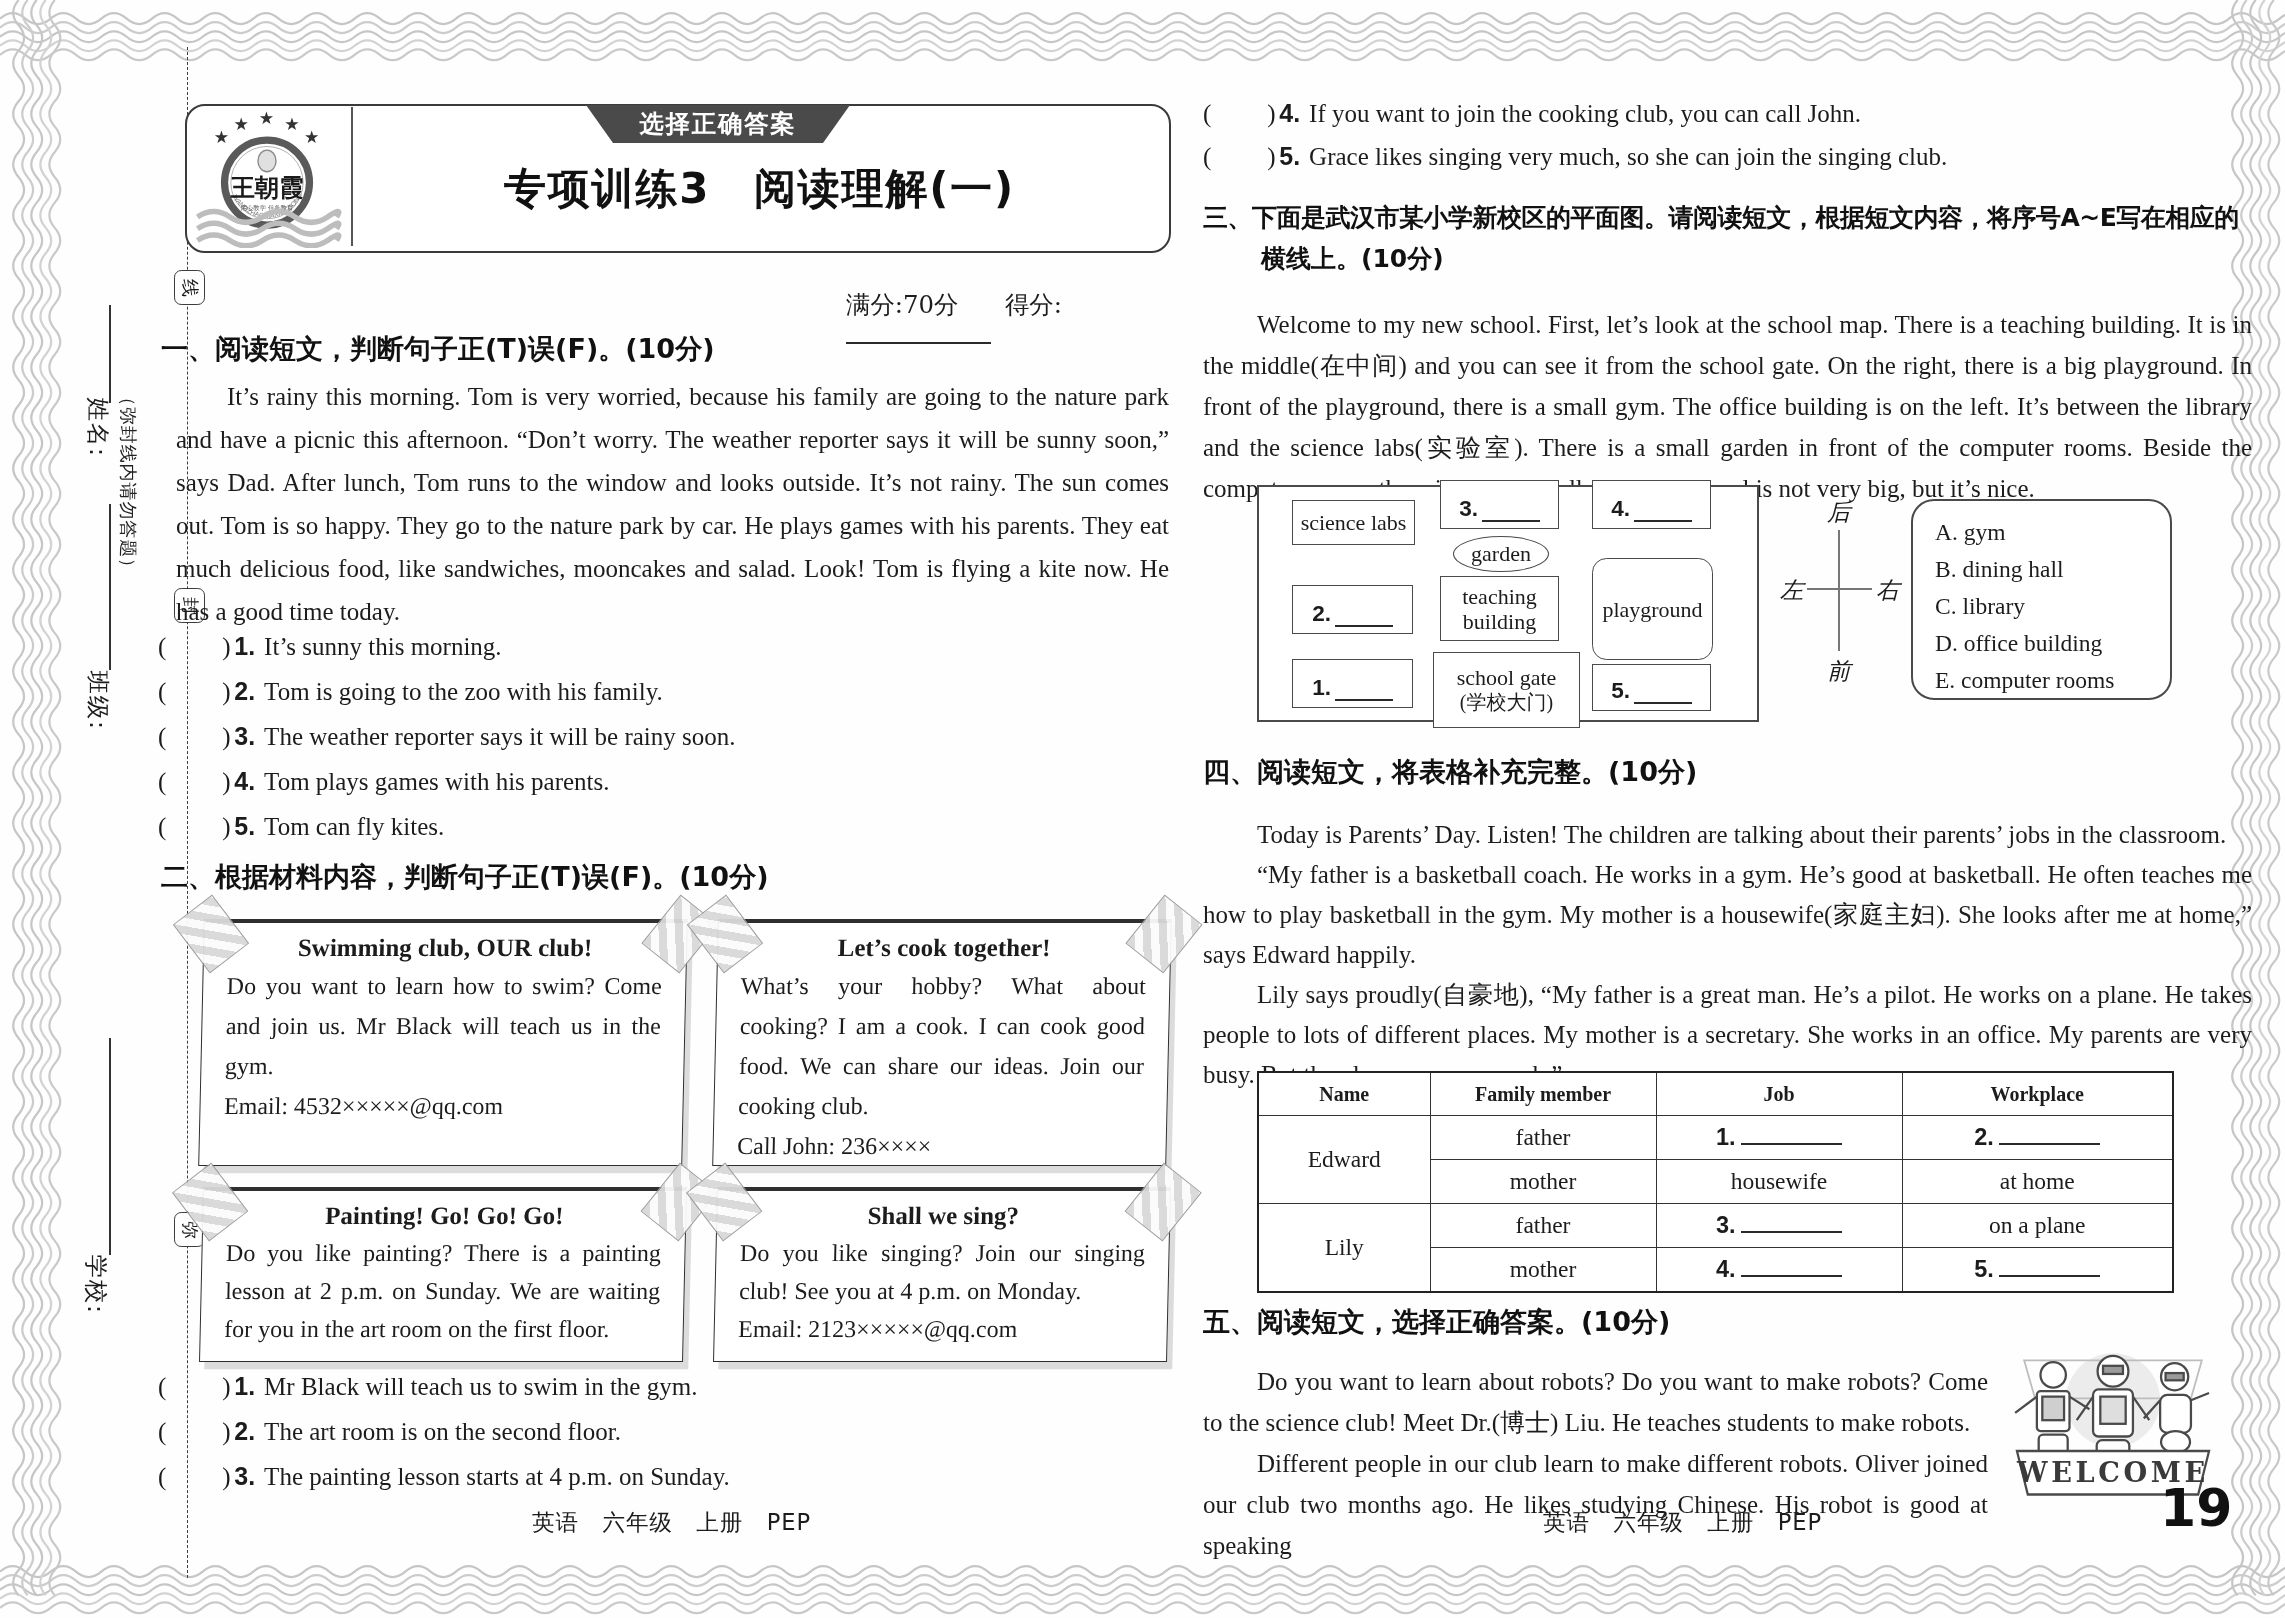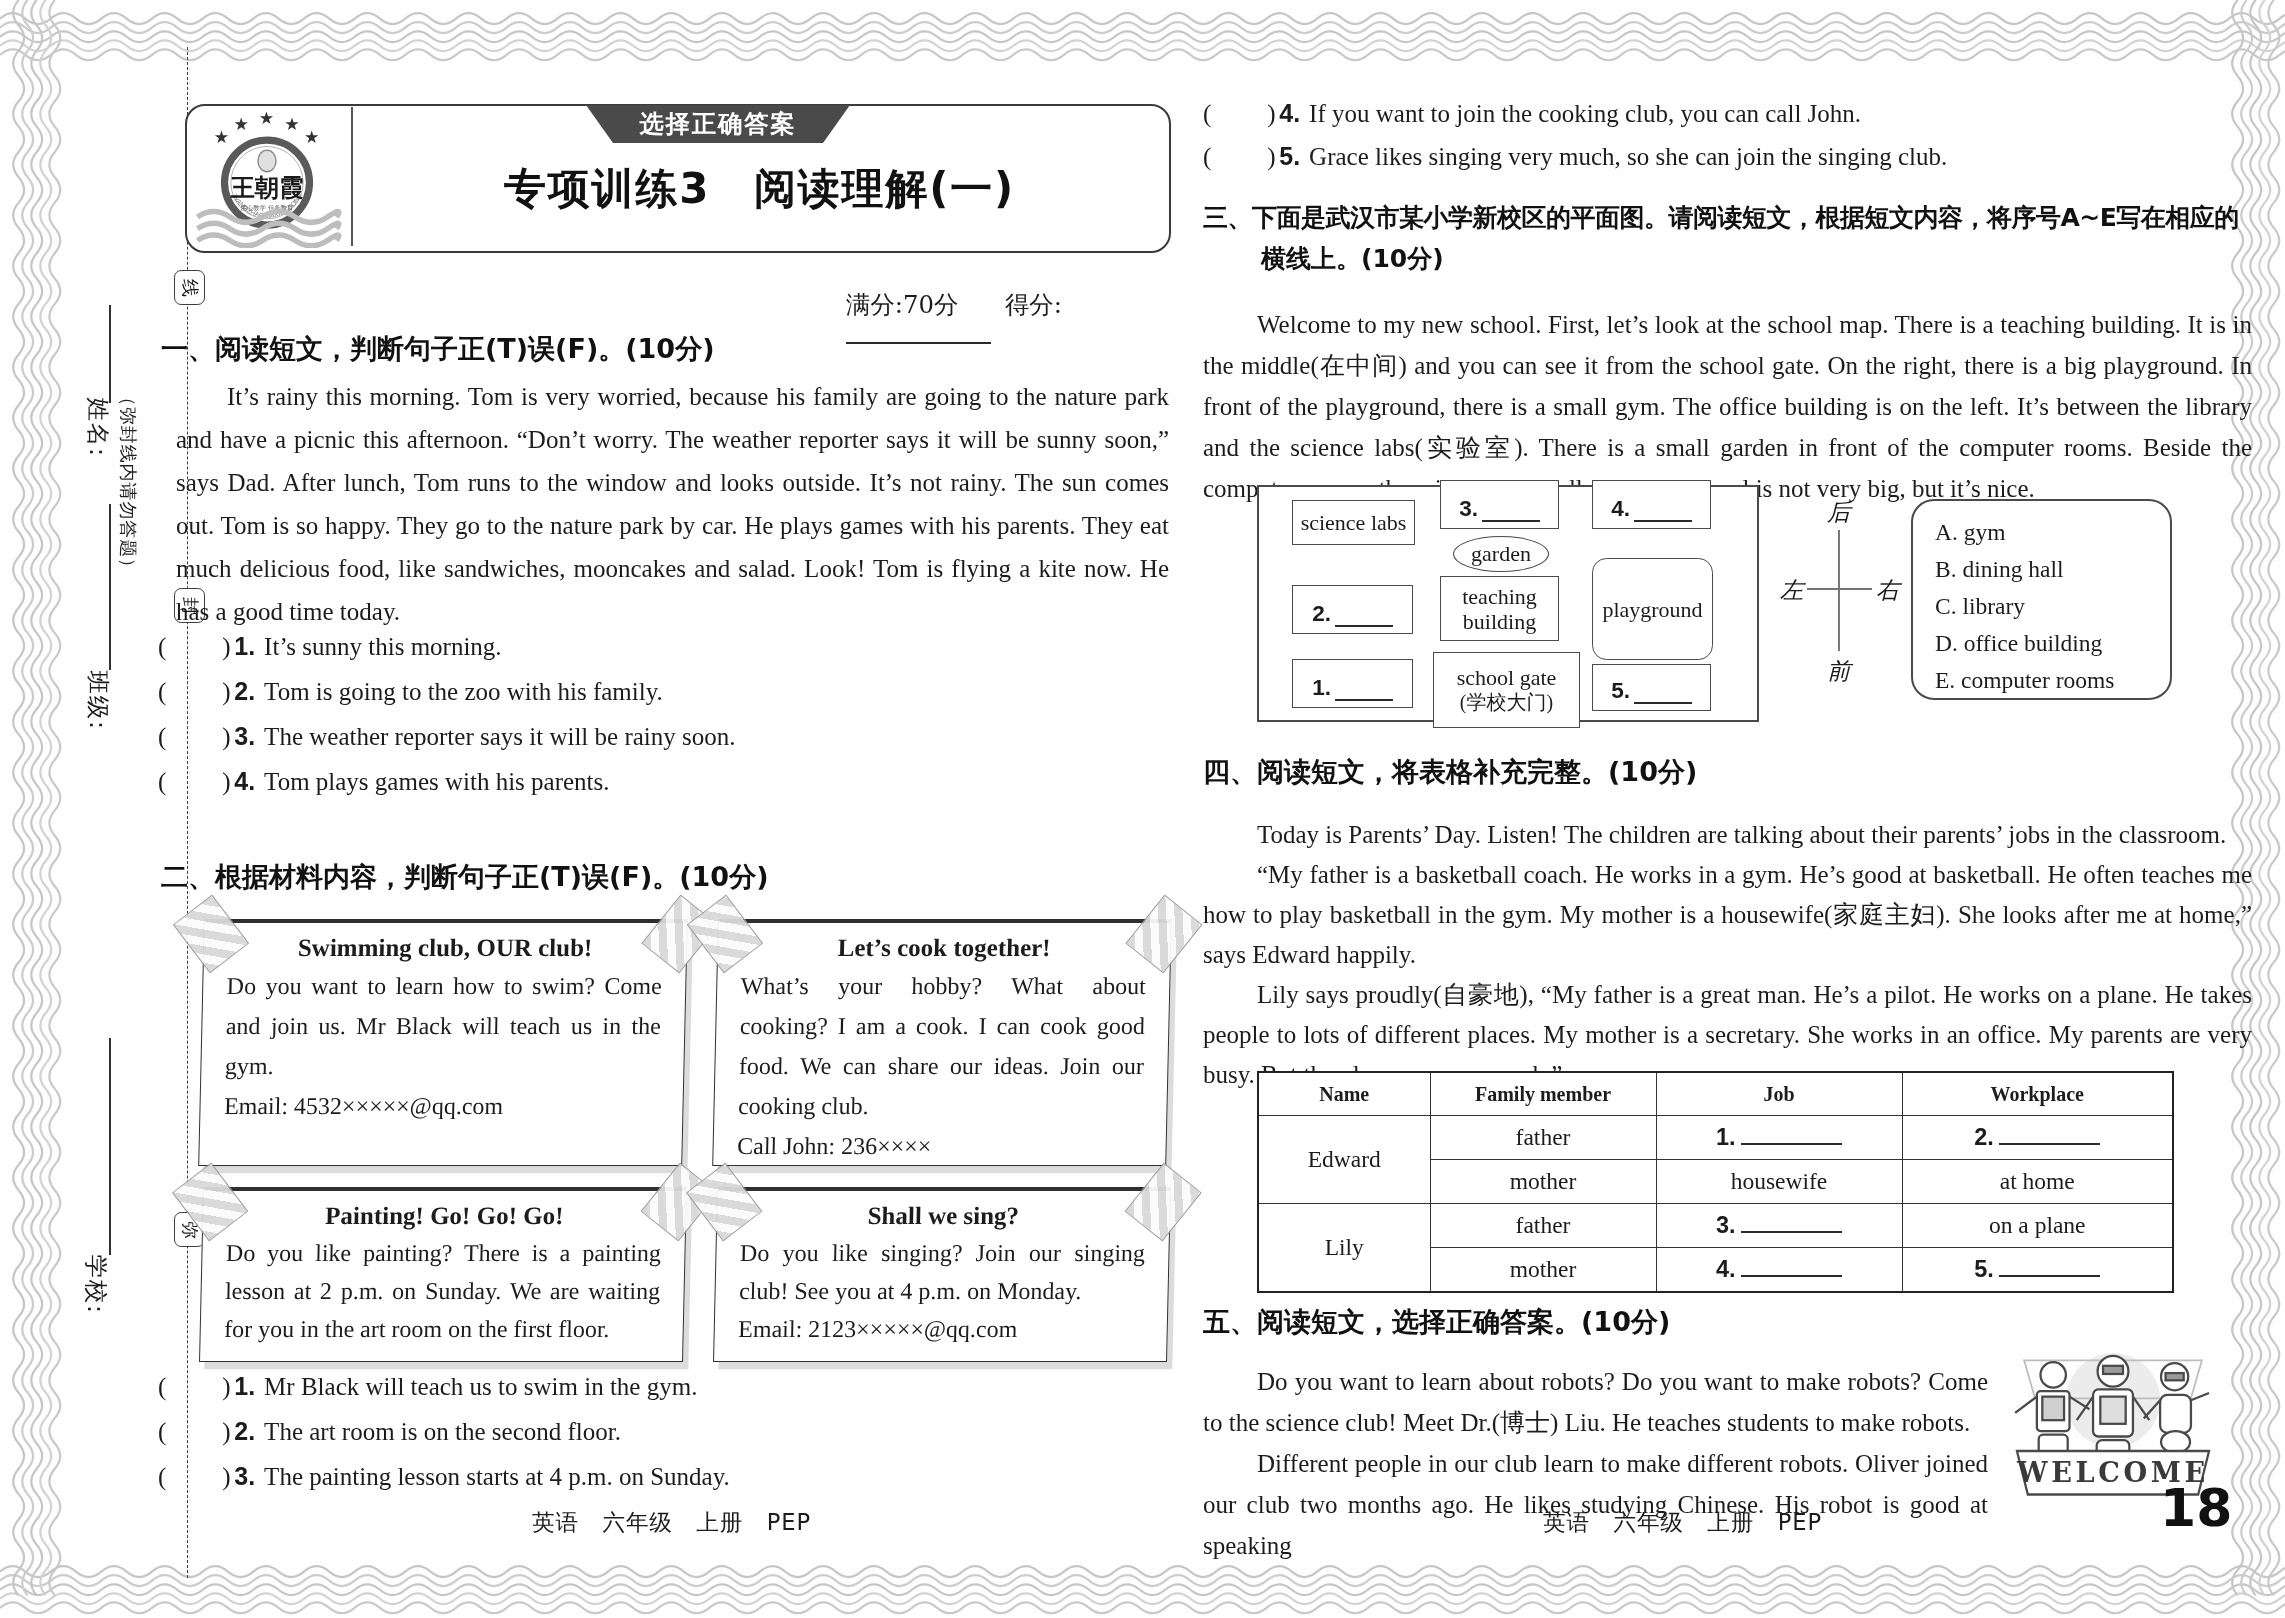--- a/index.html
+++ b/index.html
@@ -180,20 +180,21 @@
   <div class="sec-title" style="left:161px;top:331px">一、阅读短文，判断句子正(T)误(F)。(10分)</div>
   <div class="passage" style="left:176px;top:375px;width:993px">
       <p>It’s rainy this morning. Tom is very worried, because his family are going to the nature park and have a picnic this afternoon. “Don’t worry. The weather reporter says it will be sunny soon,” says Dad. After lunch, Tom runs to the window and looks outside. It’s not rainy. The sun comes out. Tom is so happy. They go to the nature park by car. He plays games with his parents. They eat much delicious food, like sandwiches, mooncakes and salad. Look! Tom is flying a kite now. He has a good time today.</p>
     </div>
 
   <div class="abs" style="left:158px;top:624px">
     <div class="tf"><span>(</span><span class="gap"></span><span>)</span><b class="num">1.</b><span>It’s sunny this morning.</span></div>
     <div class="tf"><span>(</span><span class="gap"></span><span>)</span><b class="num">2.</b><span>Tom is going to the zoo with his family.</span></div>
     <div class="tf"><span>(</span><span class="gap"></span><span>)</span><b class="num">3.</b><span>The weather reporter says it will be rainy soon.</span></div>
     <div class="tf"><span>(</span><span class="gap"></span><span>)</span><b class="num">4.</b><span>Tom plays games with his parents.</span></div>
+    <div class="tf"><span>(</span><span class="gap"></span><span>)</span><b class="num">5.</b><span>Tom can fly kites.</span></div>
   </div>
 
   <div class="sec-title" style="left:161px;top:859px">二、根据材料内容，判断句子正(T)误(F)。(10分)</div>
 
   <div class="flyer" style="left:201px;top:919px;width:482px;height:242px">
     <div class="tape" style="left:-18px;top:-20px;transform:rotate(-38deg)"></div>
     <div class="tape" style="right:-18px;top:-20px;transform:rotate(38deg)"></div>
     <h3>Swimming club, OUR club!</h3>
     <div class="fbody">Do you want to learn how to swim? Come and join us. Mr Black will teach us in the gym.</div>
     <div class="fcontact">Email: 4532×××××@qq.com</div>
@@ -363,16 +364,16 @@
         <rect x="180" y="56" width="34" height="42" rx="8"></rect>
           <ellipse cx="197" cy="108" rx="16" ry="12"></ellipse>
         <path d="M180 62 L162 82 M214 62 L234 54" fill="none"></path>
       </g>
       <polygon points="22,118 234,118 222,166 34,166" fill="#fff" stroke="#4a4a4a" stroke-width="2.5"></polygon>
       <text x="128" y="152" text-anchor="middle" font-family="DejaVu Serif,serif" font-weight="bold" font-size="30" letter-spacing="4" fill="#3a3a3a">WELCOME</text>
     </svg>
   </div>
 
   <div class="footer" style="left:1203px;top:1507px;width:959px">英语　六年级　上册　PEP</div>
-  <div class="pagenum">18</div>
+  <div class="pagenum">19</div>
 
 </div>
 
 
 </body></html>

